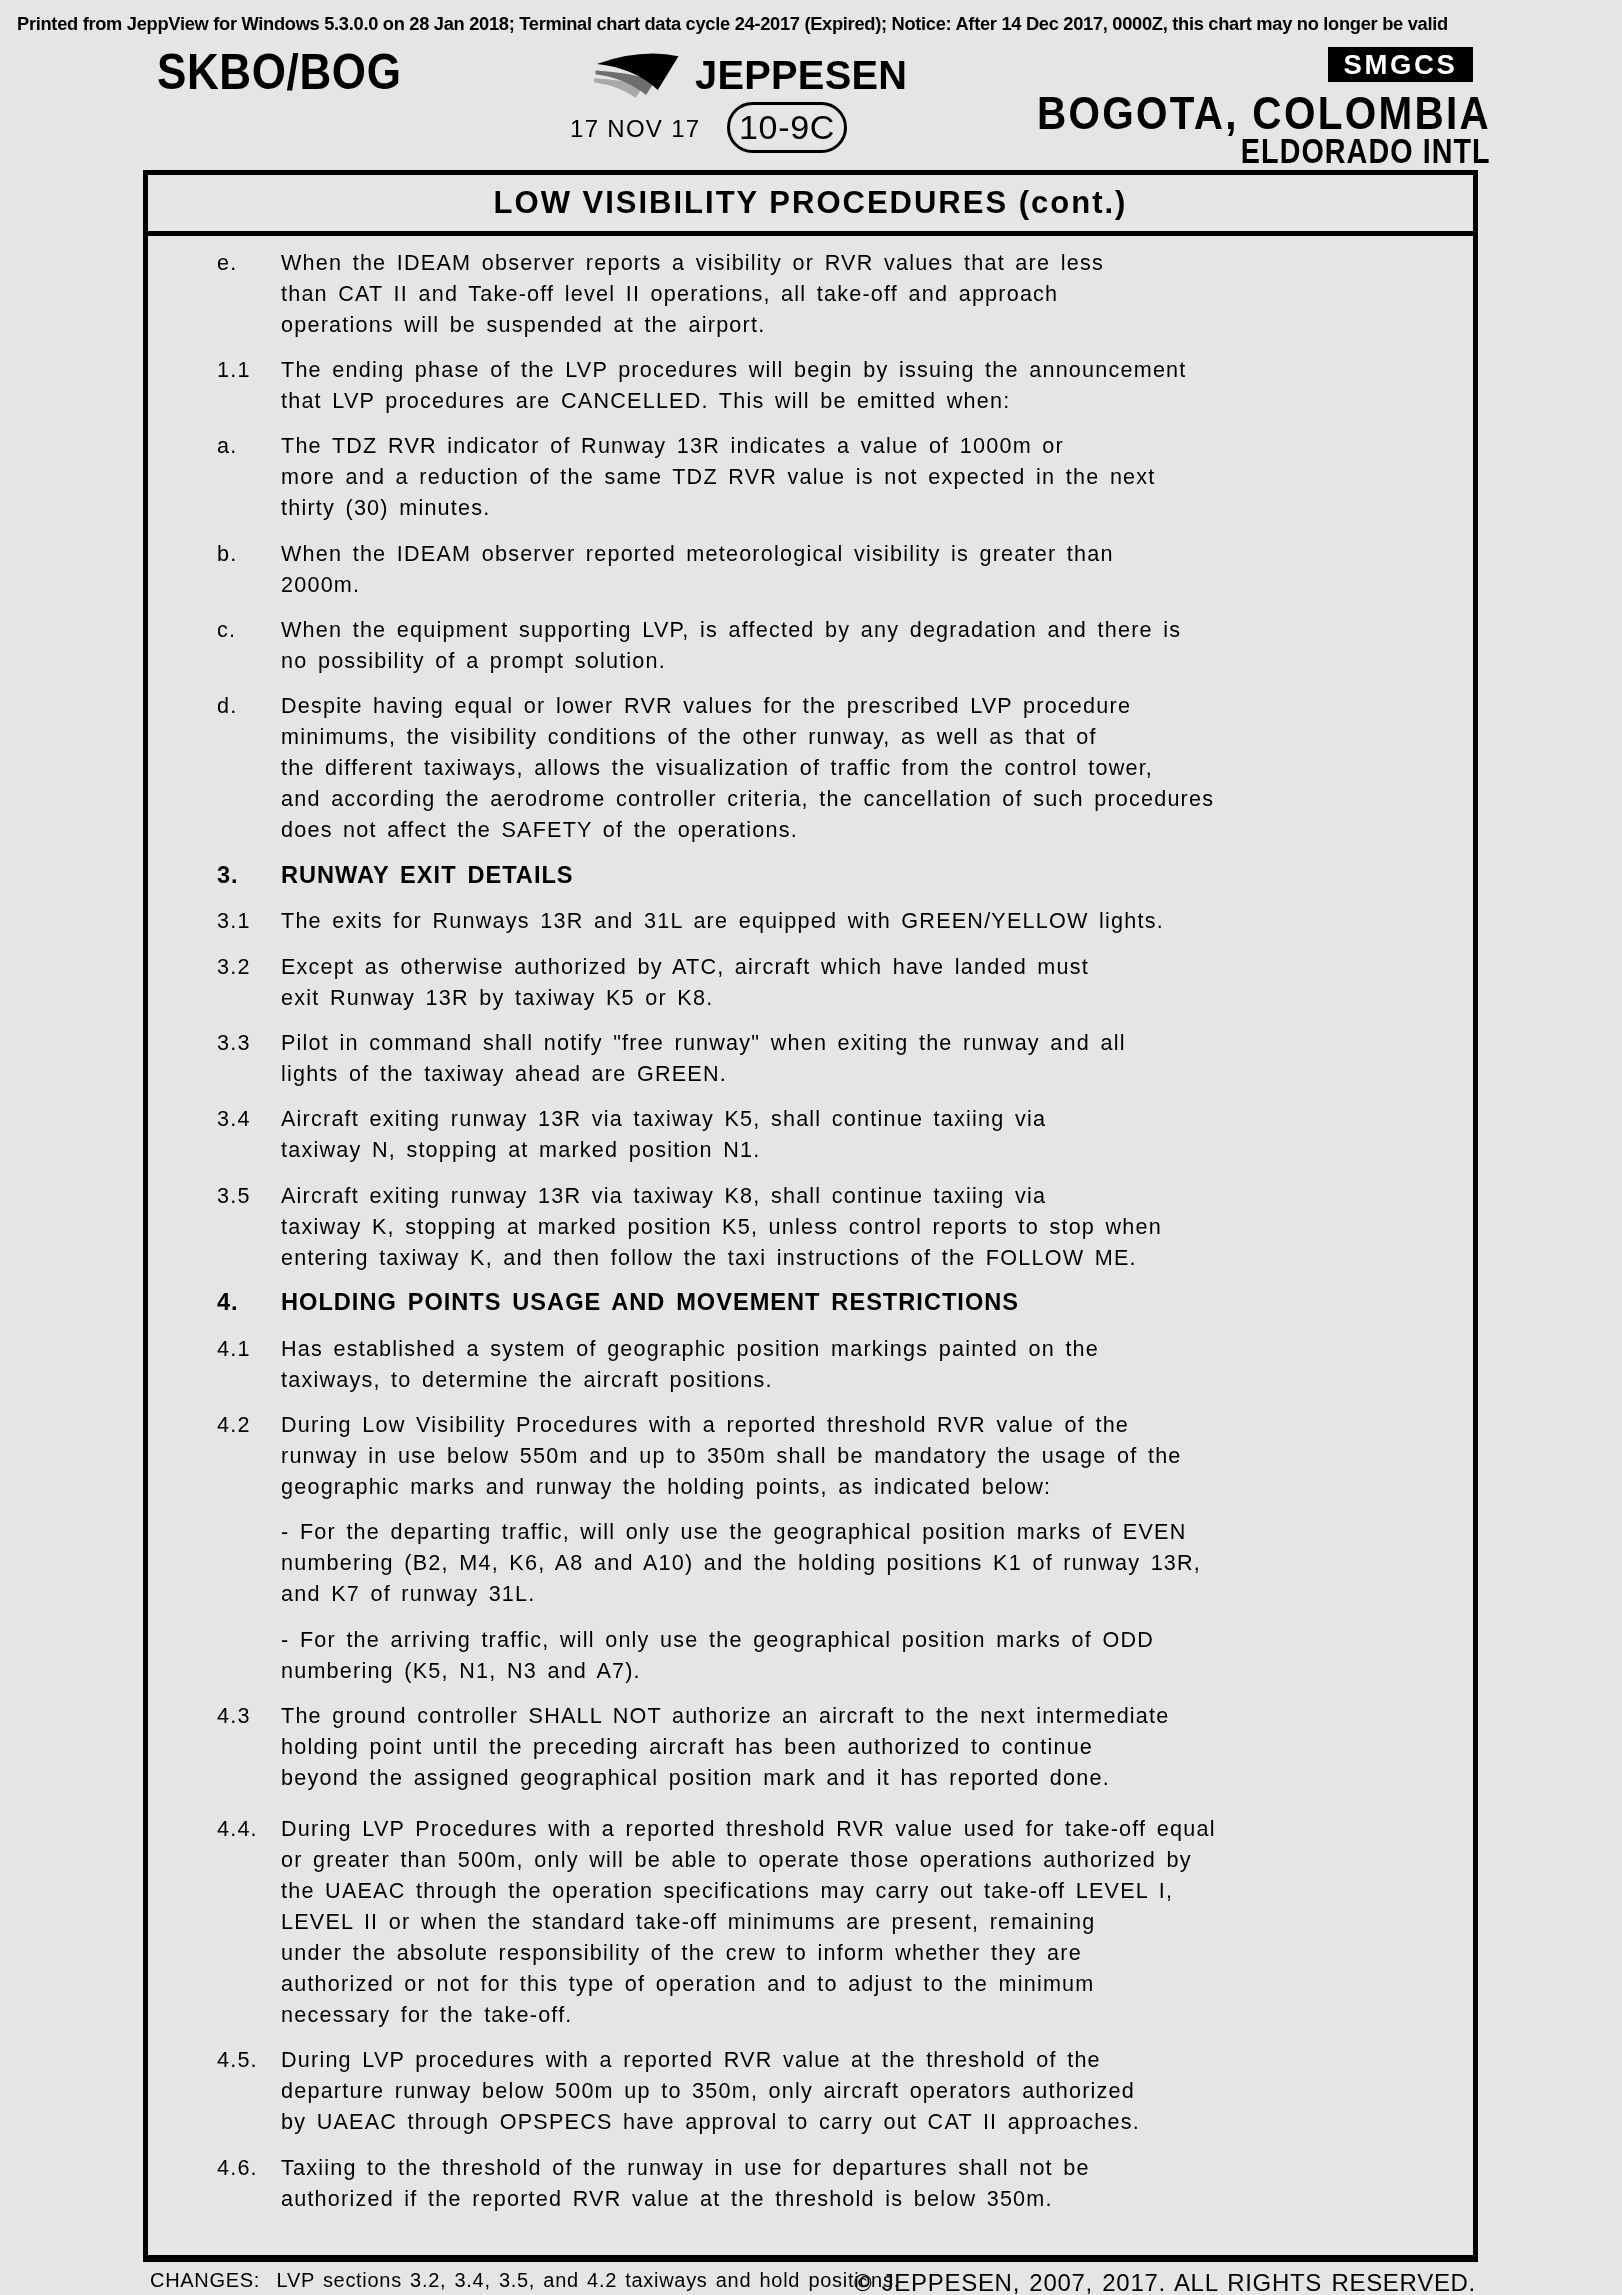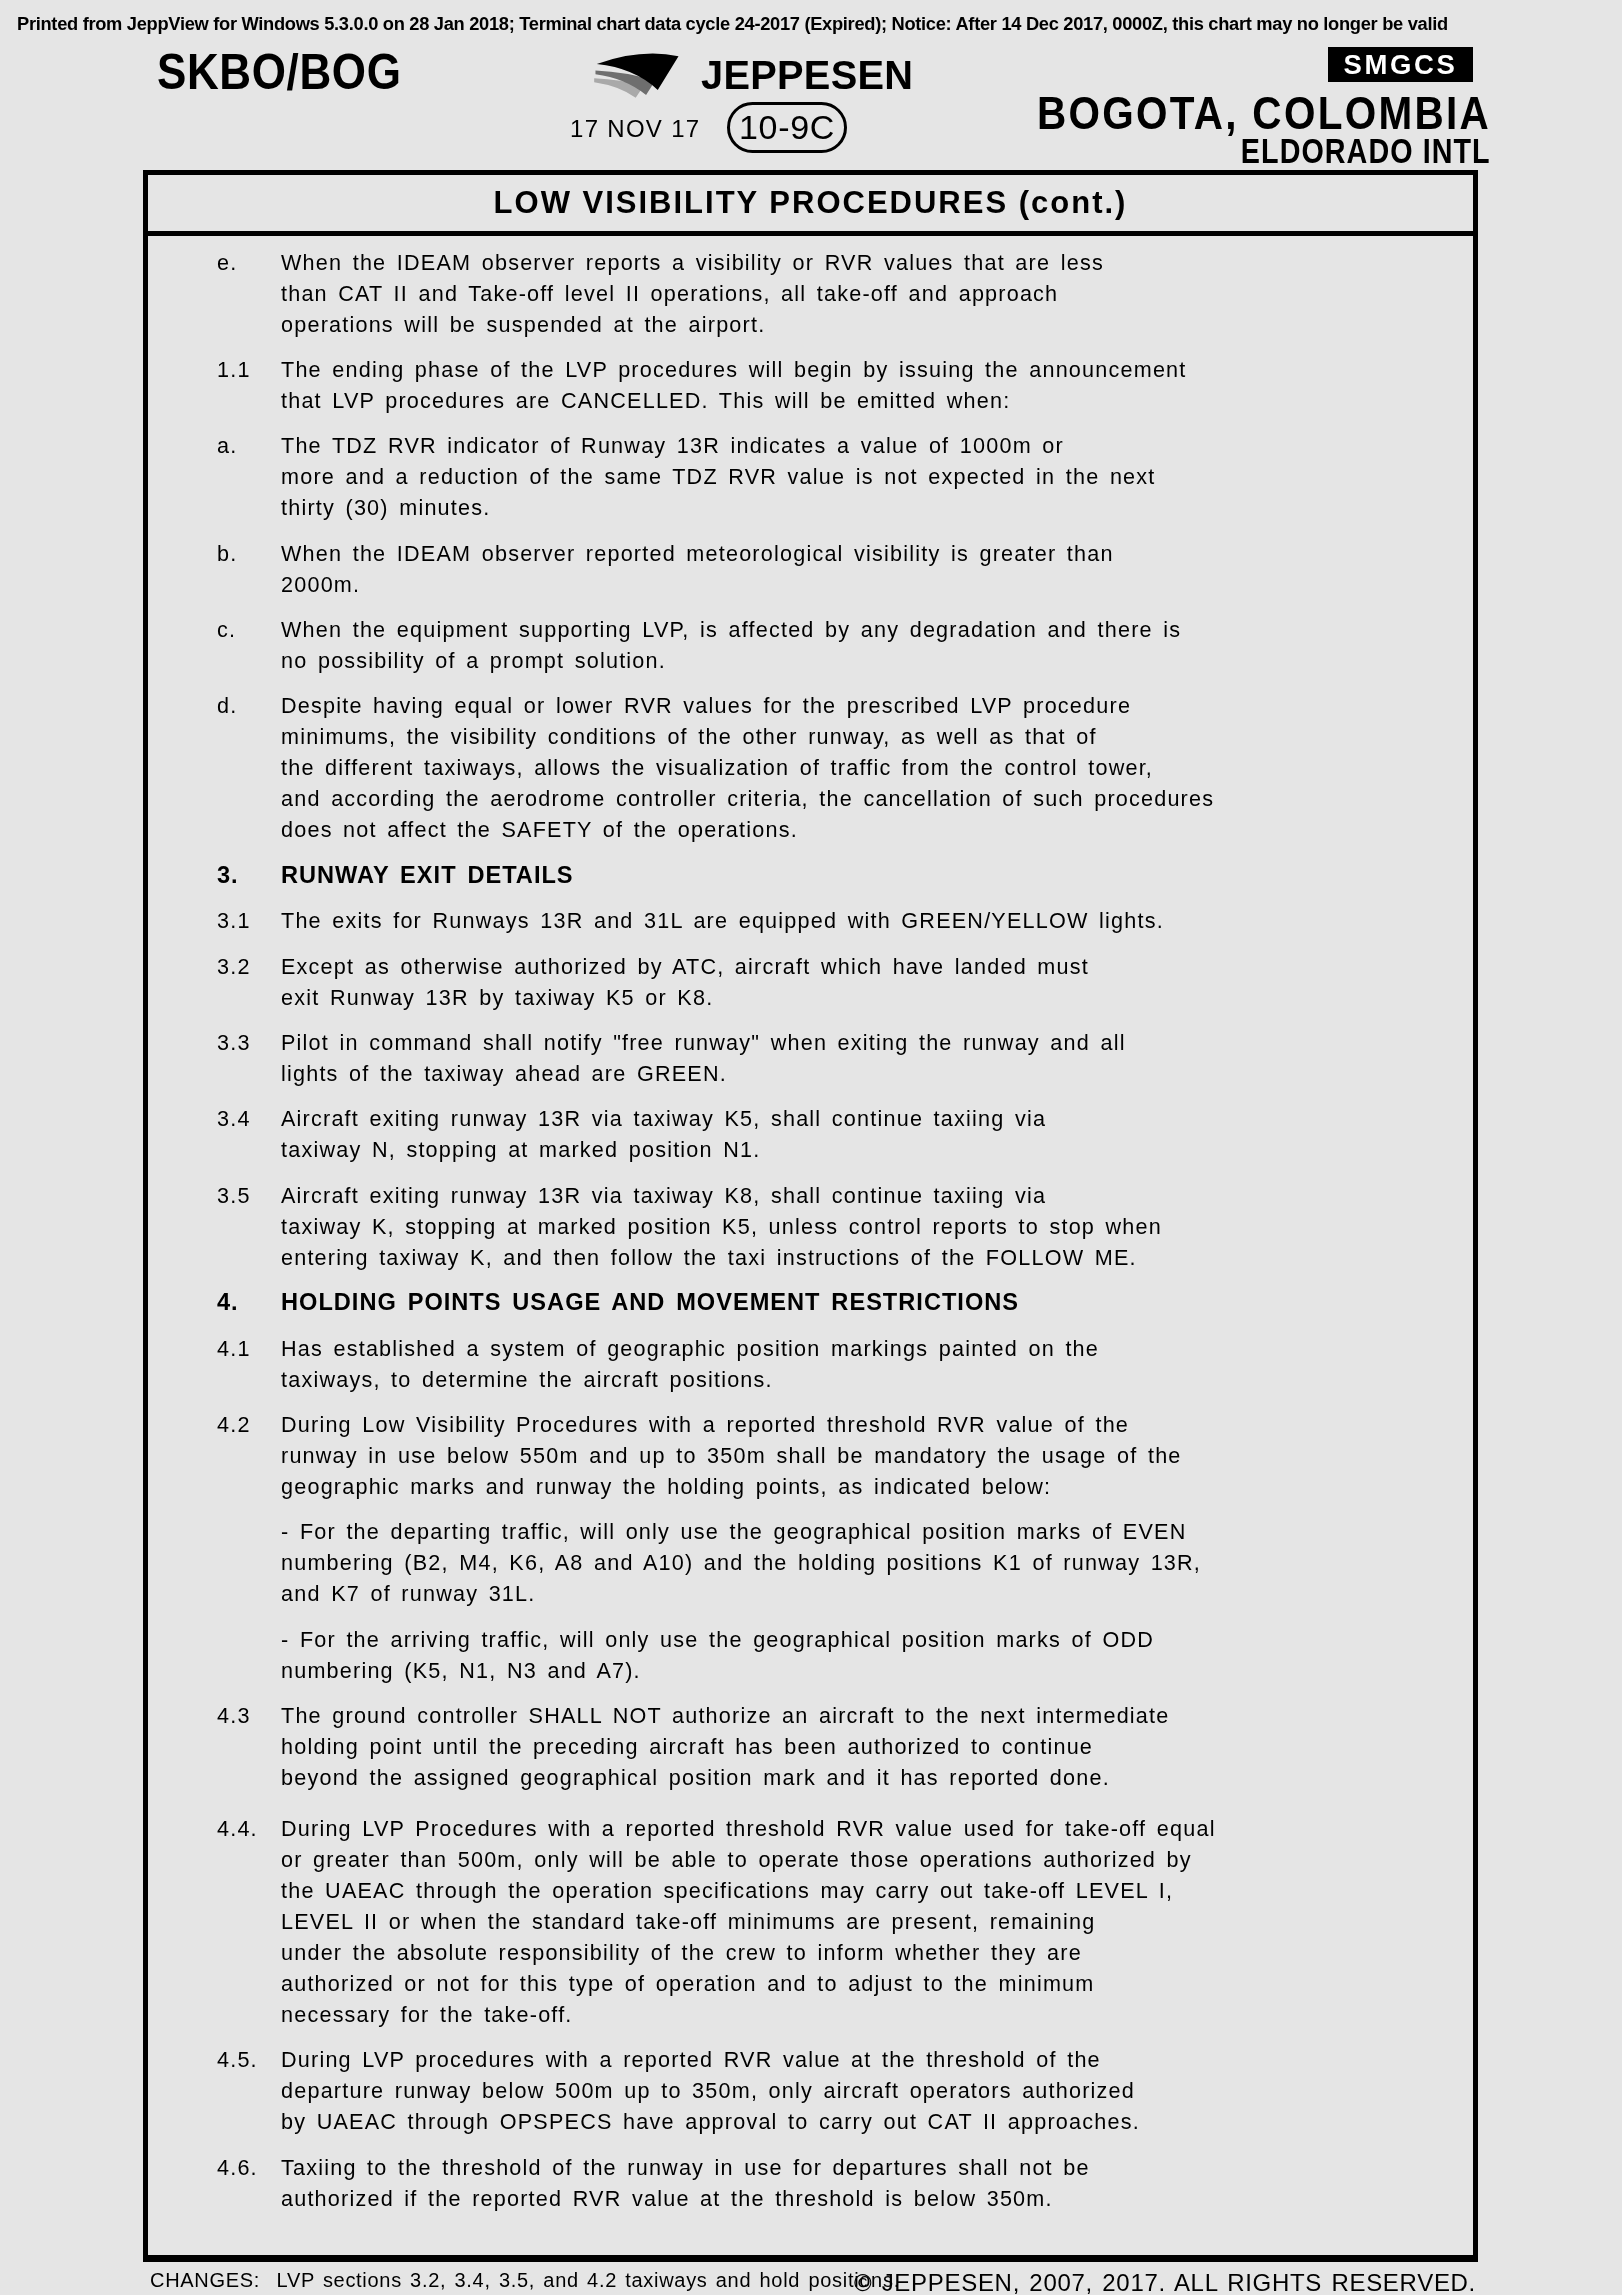--- a/index.html
+++ b/index.html
@@ -20,21 +20,21 @@
   }
   
   .airport-code{
     position:absolute;left:157px;top:43px;
     font-size:50px;font-weight:700;letter-spacing:0.7px;
     transform:scaleX(0.88);transform-origin:left top;
     white-space:nowrap;
   }
   .logo{
     position:absolute;left:594px;top:51px;
-    display:flex;align-items:flex-start;gap:21px;
+    display:flex;align-items:flex-start;gap:15px;
   }
   .logo-text{
     font-size:41px;font-weight:700;letter-spacing:0.3px;
     transform:scaleX(0.97);transform-origin:left top;
     margin-top:1.3px;
   }
   .chart-date{
     position:absolute;left:570px;top:115px;
     font-size:24px;letter-spacing:1.3px;white-space:pre;
   }

